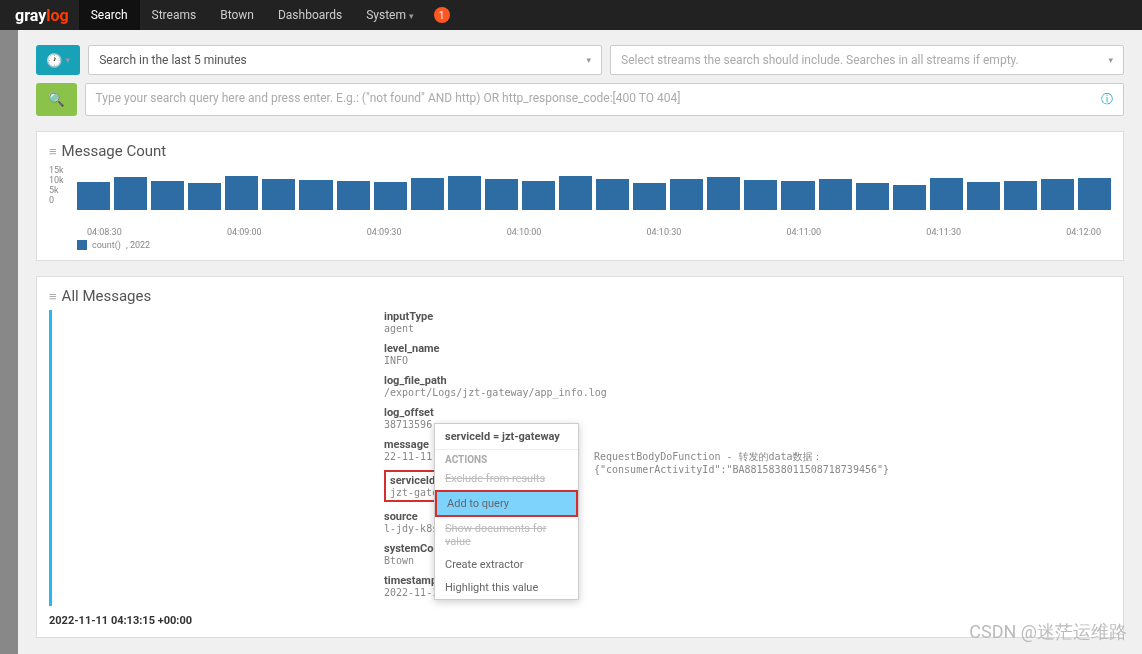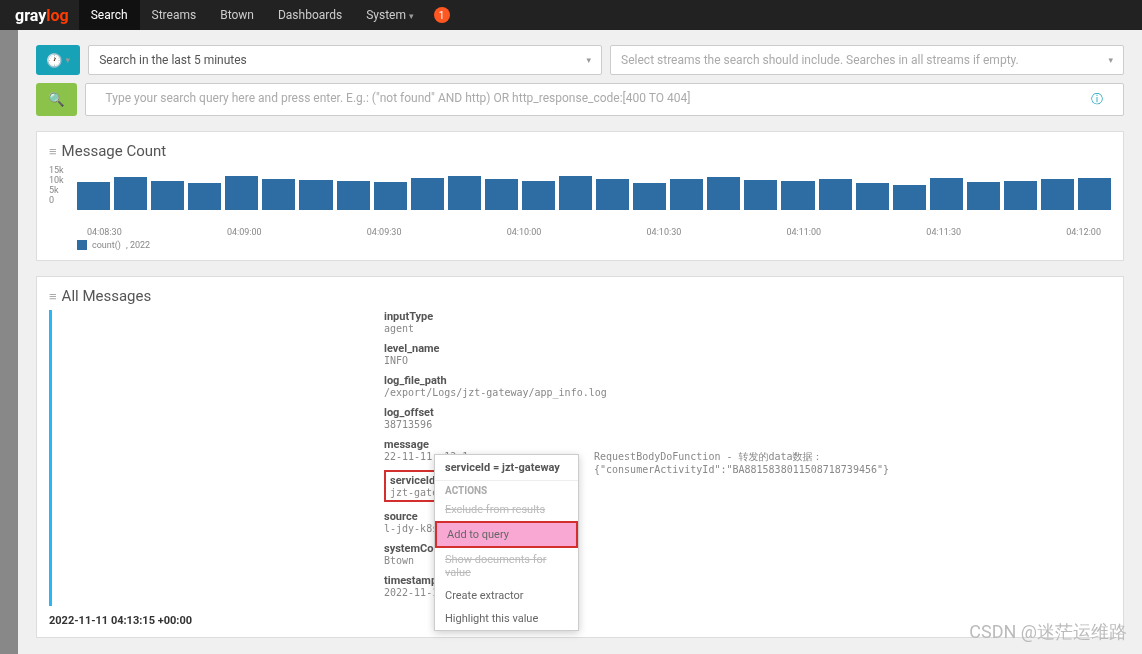--- a/index.html
+++ b/index.html
@@ -10,43 +10,43 @@
 .nav-item { color: #ccc; padding: 8px 12px; font-size: 12px; cursor: pointer; }
 .nav-item.active { background: #111; color: #fff; }
 .nav-badge { background: #ff5722; color: #fff; border-radius: 50%; width: 16px; height: 16px; display: inline-flex; align-items: center; justify-content: center; font-size: 10px; margin-left: 8px; }
 .sidebar { position: fixed; left: 0; top: 30px; bottom: 0; width: 18px; background: #888; }
 .main { margin-left: 18px; padding: 15px 18px; }
 .search-row { display: flex; gap: 8px; margin-bottom: 8px; }
 .btn-teal { background: #17a2b8; color: #fff; border: none; padding: 7px 10px; border-radius: 3px; display: flex; align-items: center; gap: 3px; }
 .select-box { background: #fff; border: 1px solid #ccc; padding: 7px 10px; flex: 1; display: flex; justify-content: space-between; align-items: center; color: #555; border-radius: 2px; gap: 44px; }
 .select-box.stream { color: #aaa; }
 .btn-green { background: #8bc34a; color: #fff; border: none; padding: 7px 12px; border-radius: 3px; }
-.query-input { flex: 1; background: #fff; border: 1px solid #ccc; padding: 7px 20px; font-family: monospace; color: #aaa; border-radius: 2px; display: flex; justify-content: space-between; }
+.query-input { flex: 1; background: #fff; border: 1px solid #ccc; padding: 7px 10px; font-family: monospace; color: #aaa; border-radius: 2px; display: flex; justify-content: space-between; }
 .panel { background: #fff; border: 1px solid #ddd; padding: 10px 12px; margin-top: 15px; }
 .panel-title { font-size: 15px; color: #555; margin-bottom: 5px; display: flex; align-items: center; gap: 5px; }
 .hamburger { color: #aaa; font-size: 13px; }
 .chart-wrap { position: relative; height: 60px; }
 .yaxis { position: absolute; left: 0; top: 0; font-size: 9px; color: #888; }
 .bars { display: flex; align-items: flex-end; height: 45px; gap: 4px; margin-left: 28px; margin-top: 3px; }
 .bar { flex: 1; background: #2e6da4; }
 .xaxis { display: flex; margin-left: 28px; font-size: 9px; color: #888; justify-content: space-between; padding: 2px 10px 0; }
 .legend { font-size: 9px; color: #888; margin-left: 28px; margin-top: 3px; display: flex; align-items: center; gap: 5px; }
 .legend-box { width: 10px; height: 10px; background: #2e6da4; }
 .msg-panel { display: flex; gap: 15px; }
 .msg-left { width: 320px; border-left: 3px solid #29b6f6; padding-left: 10px; min-height: 280px; }
 .msg-right { flex: 1; position: relative; }
 .field-block { margin-bottom: 8px; font-size: 11px; }
 .field-label { font-weight: bold; color: #555; }
 .field-value { color: #888; font-family: monospace; font-size: 10px; }
 .highlight-box { border: 2px solid #d32f2f; padding: 2px 4px; display: inline-block; }
-.context-menu { position: absolute; background: #fff; border: 1px solid #ccc; box-shadow: 0 2px 8px rgba(0,0,0,0.2); width: 145px; top: 144px; left: 50px; z-index: 10; }
+.context-menu { position: absolute; background: #fff; border: 1px solid #ccc; box-shadow: 0 2px 8px rgba(0,0,0,0.2); width: 145px; top: 113px; left: 50px; z-index: 10; }
 .ctx-header { padding: 6px 10px; font-size: 11px; font-weight: bold; color: #555; border-bottom: 1px solid #eee; }
 .ctx-section { padding: 4px 10px 2px; font-size: 10px; color: #aaa; font-weight: bold; }
 .ctx-item { padding: 5px 10px; font-size: 11px; color: #666; cursor: pointer; }
-.ctx-item.hl { background: #f9a8d4; }
+.ctx-item.hl { background: #7dd3fc; }
 .ctx-item.strike { text-decoration: line-through; color: #bbb; }
 .highlight-red { border: 2px solid #d32f2f; }
 .ts-row { font-size: 11px; font-weight: bold; color: #333; margin-top: 8px; }
 .watermark { position: fixed; bottom: 10px; right: 15px; color: #bbb; font-size: 18px; }
 .caret { font-size: 9px; color: #999; }
 </style>
 </head>
 <body>
 
 <div class="topnav">

